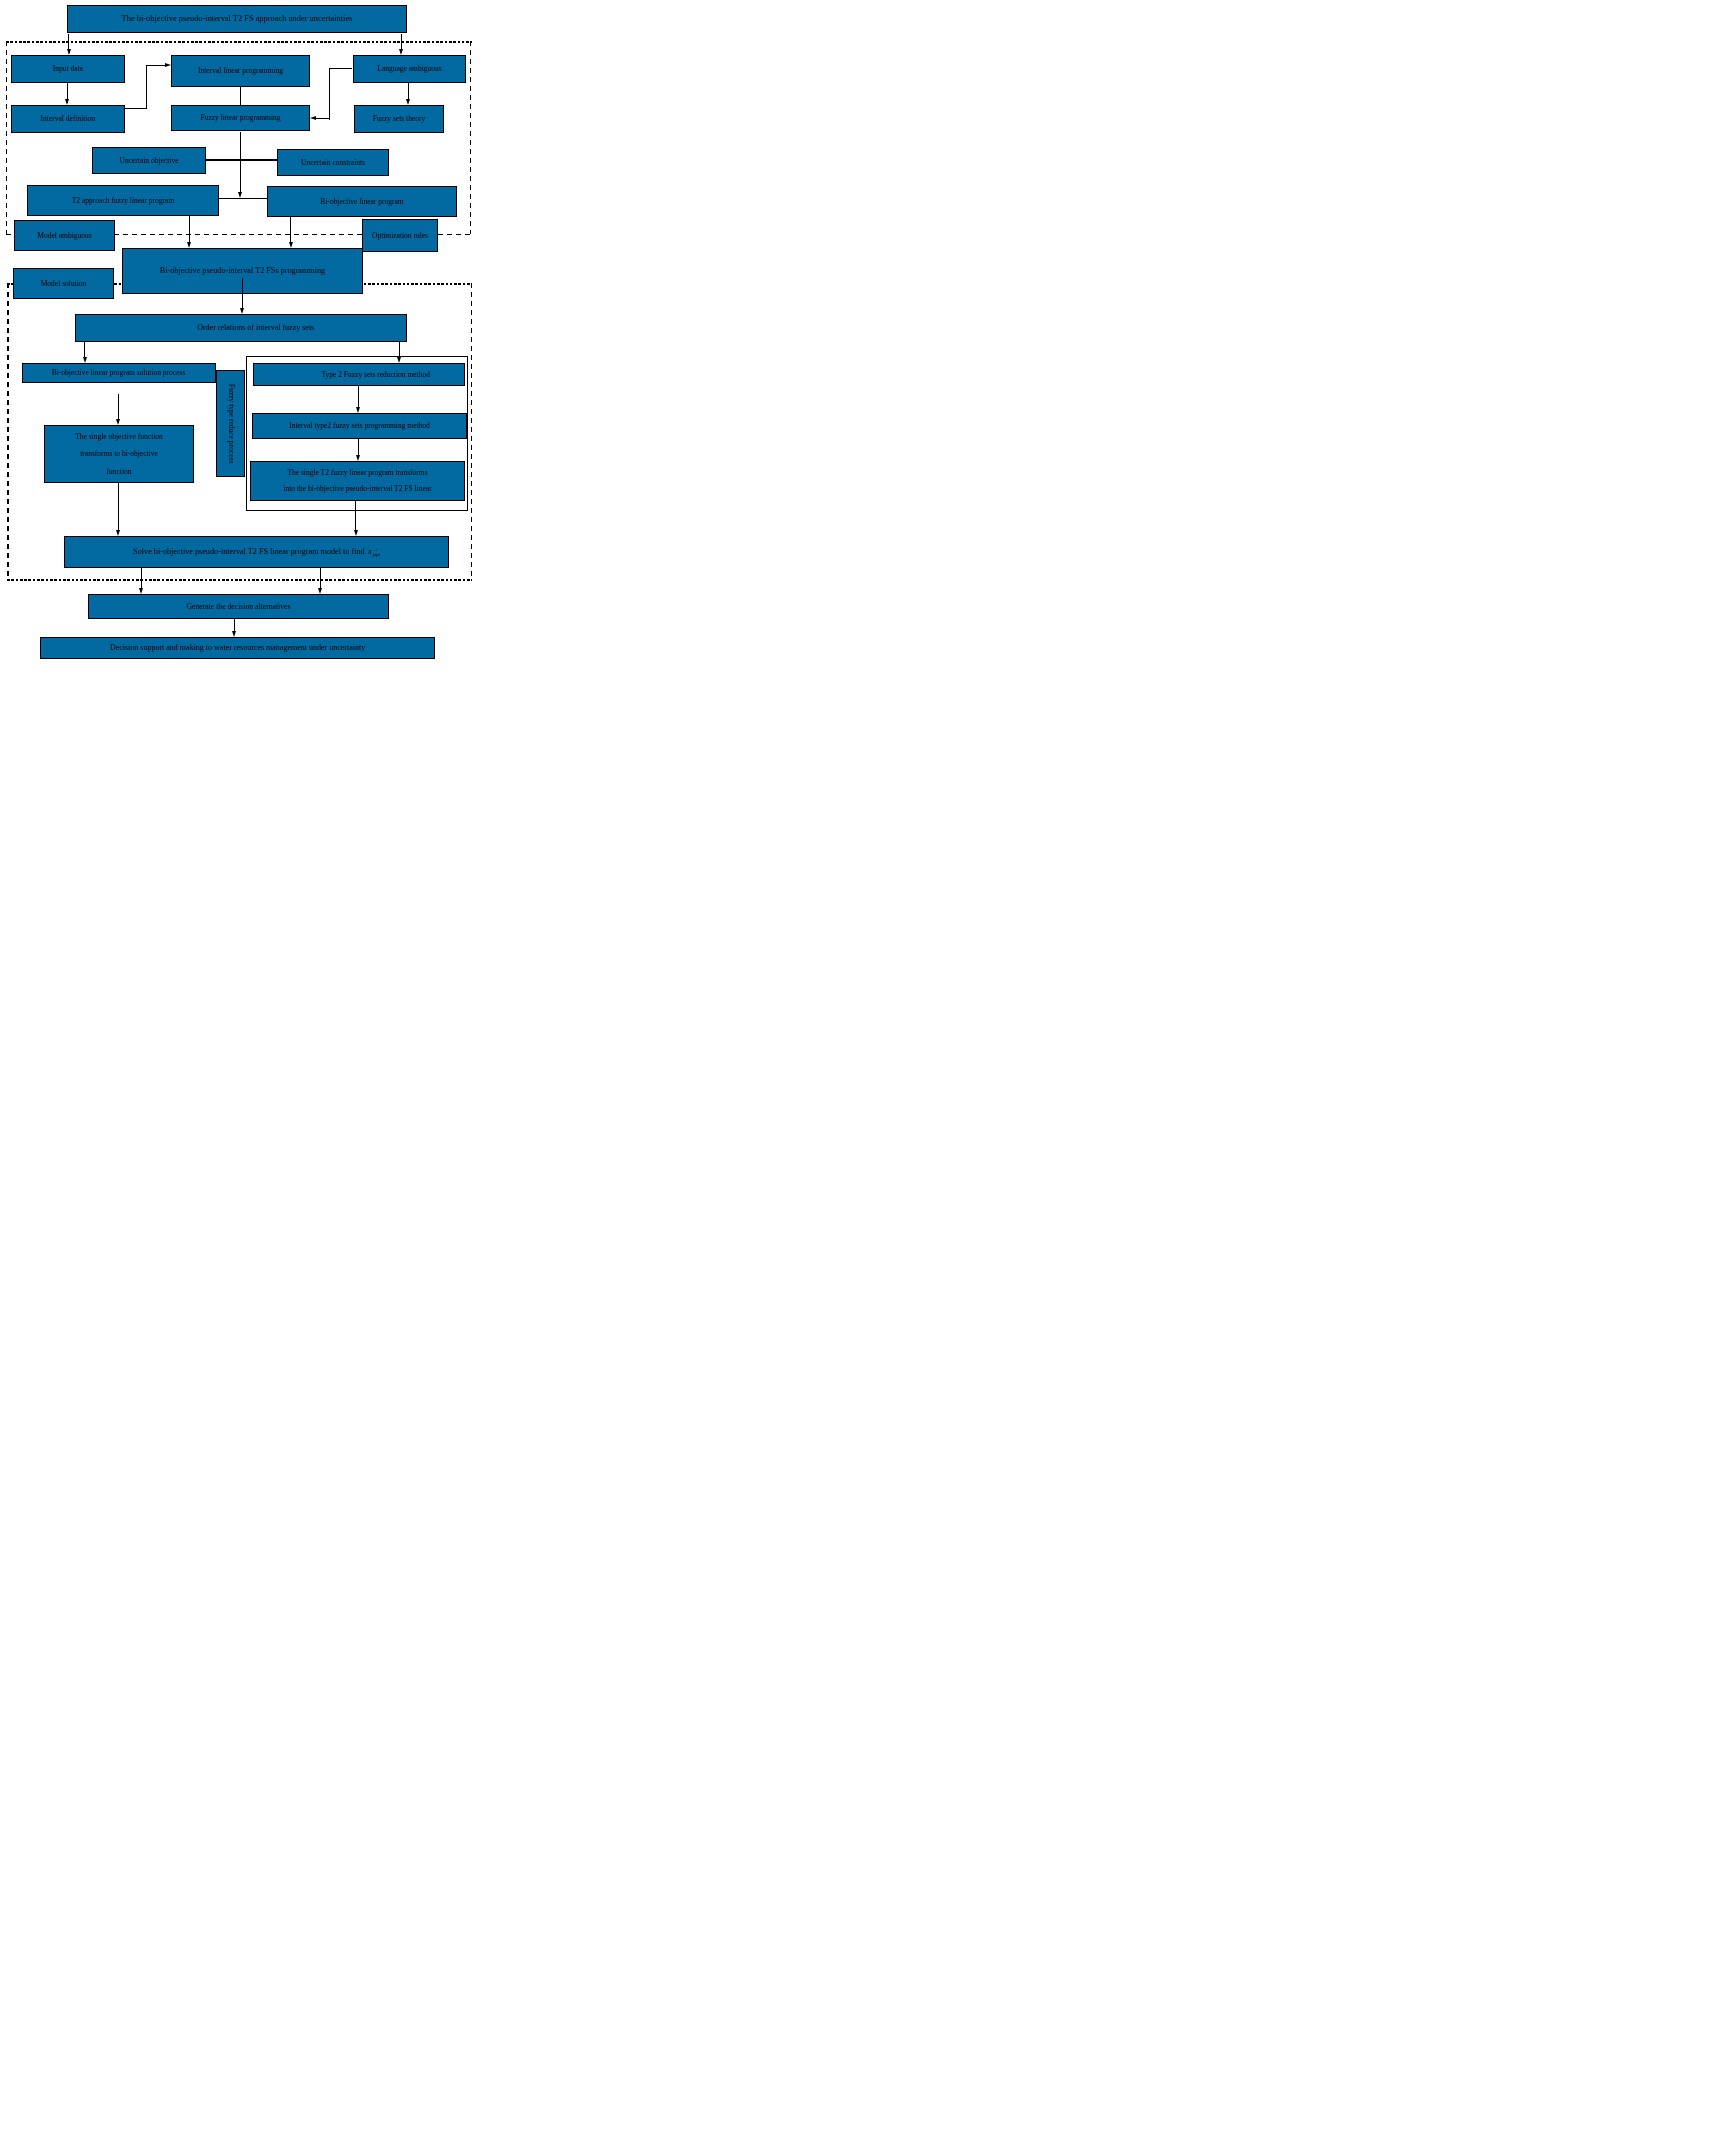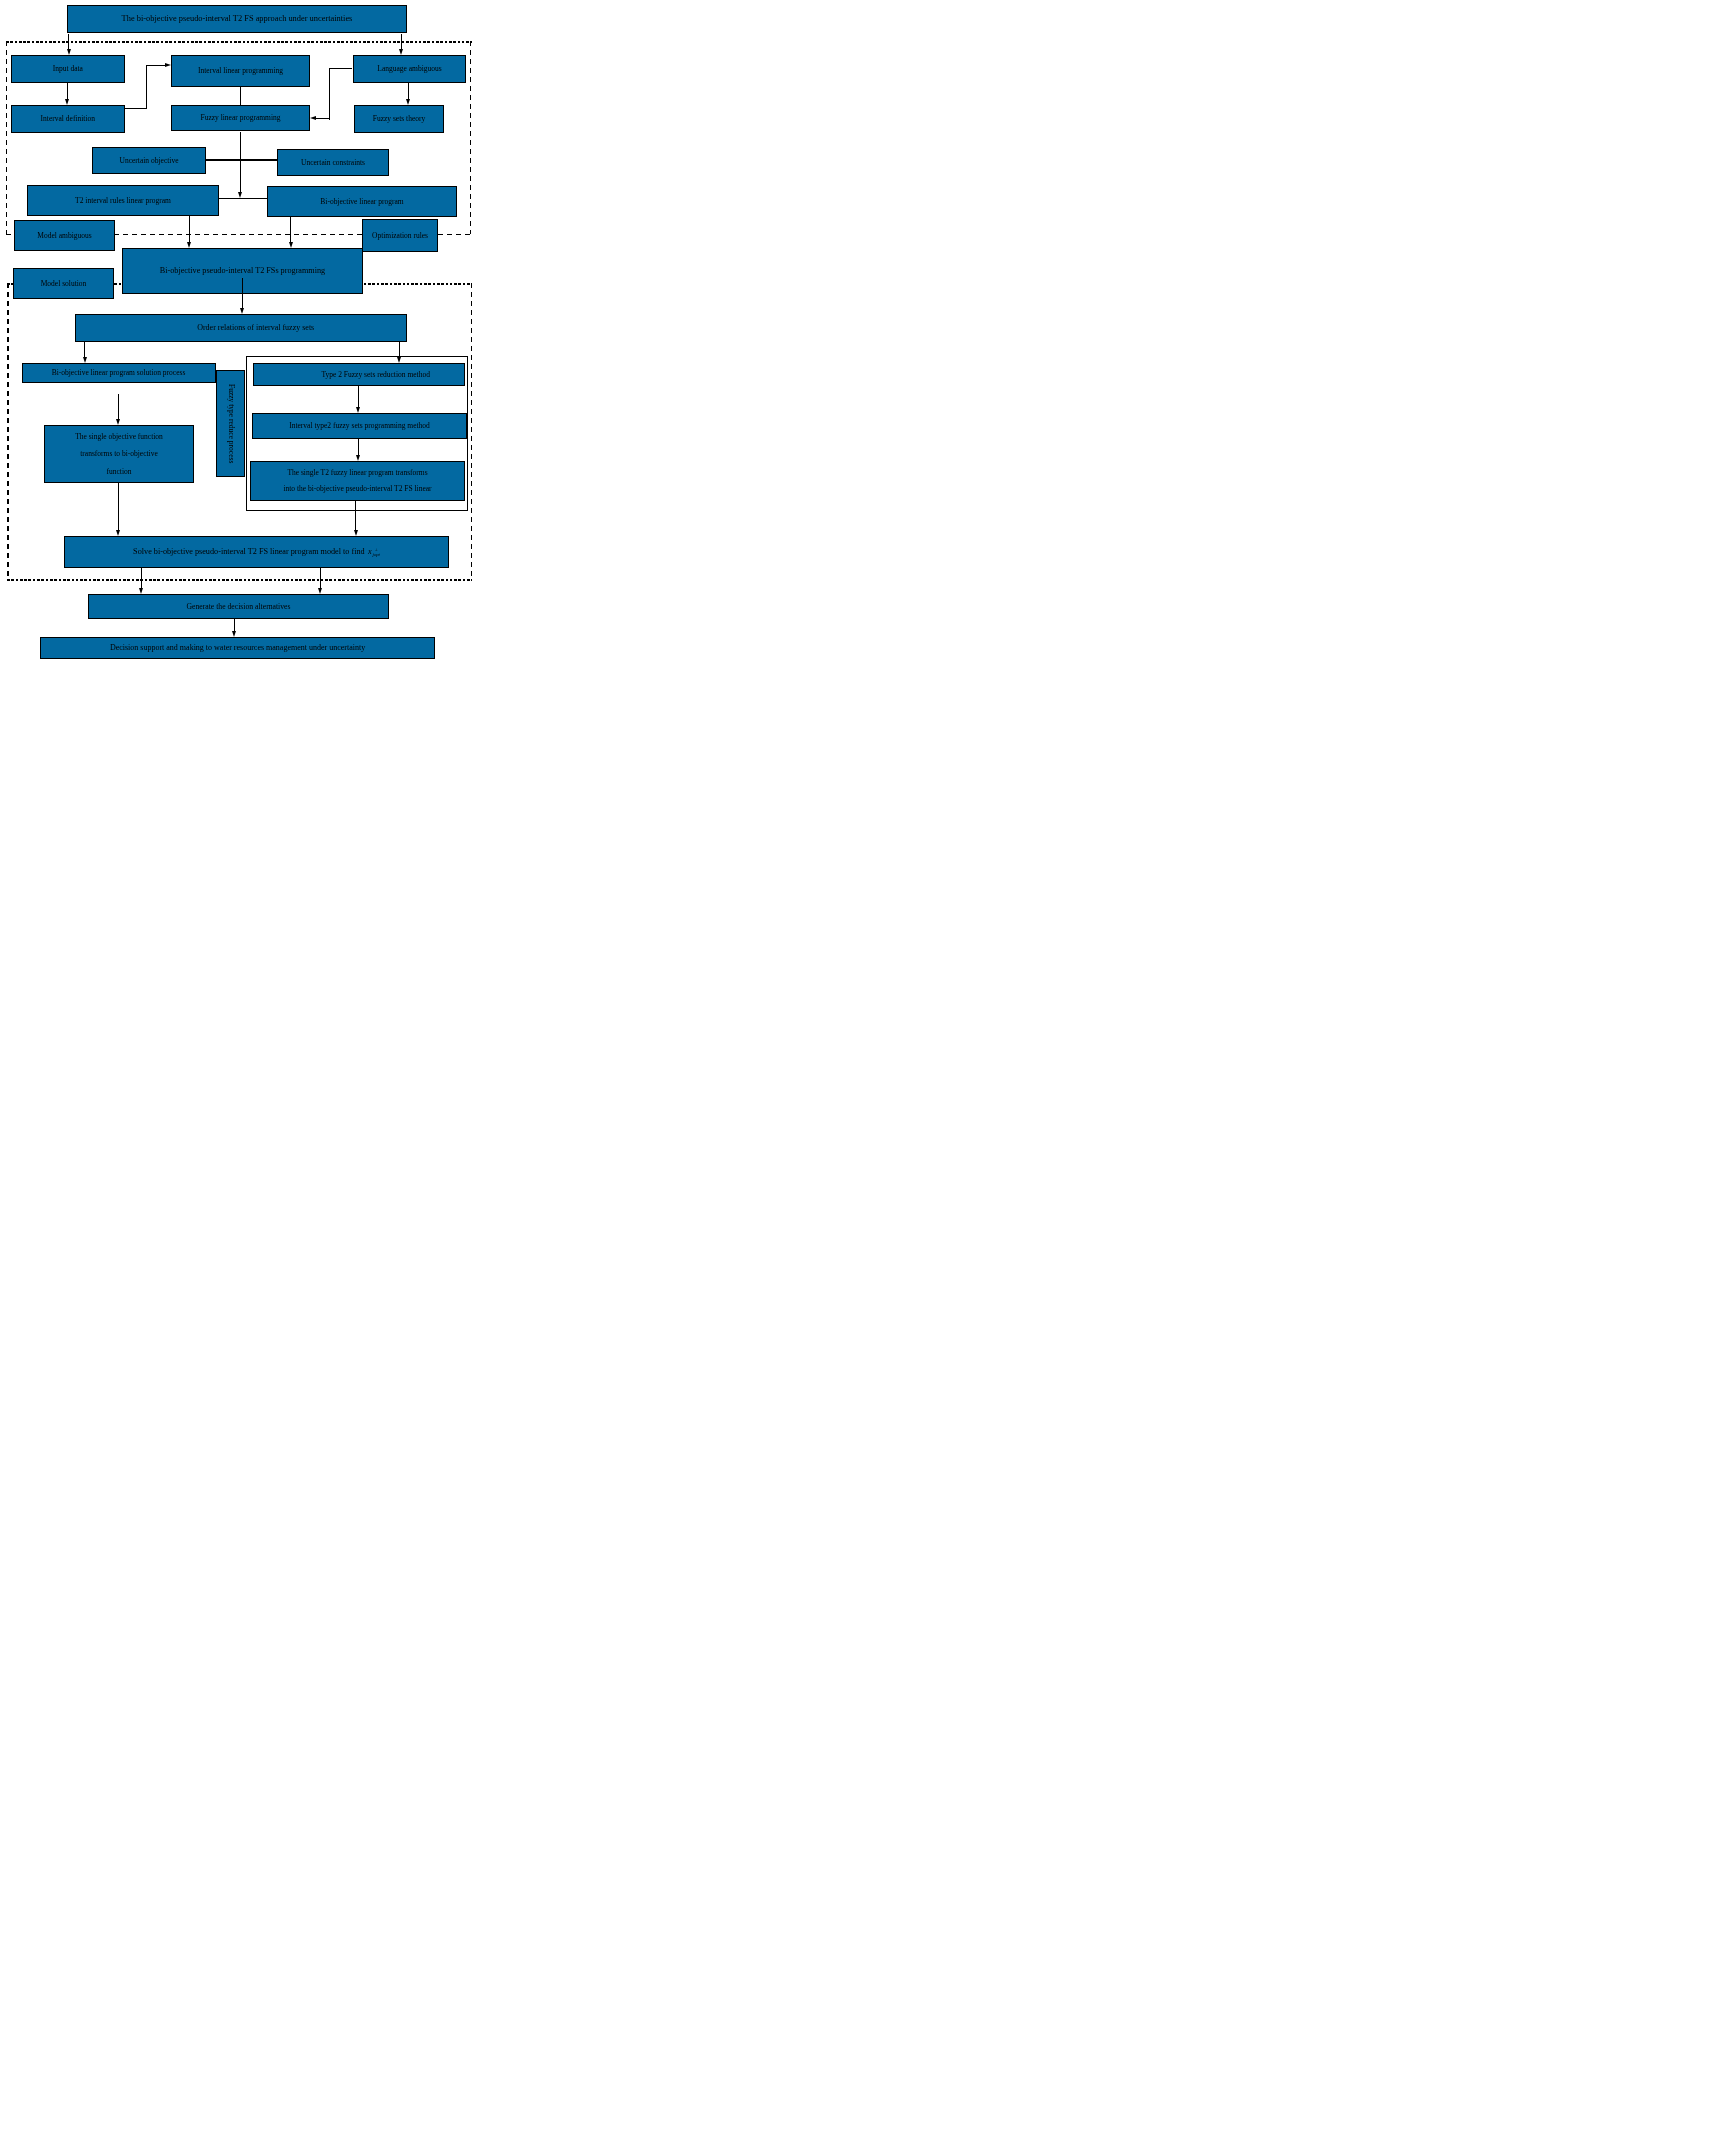--- a/index.html
+++ b/index.html
@@ -49,21 +49,21 @@
 
   <div class="box" style="left:67px;top:5.2px;width:340px;height:28px;font-size:8.4px;border-width:1.7px;">The bi-objective pseudo-interval T2 FS approach under uncertainties</div>
   <div class="box" style="left:10.8px;top:55px;width:114px;height:27.5px;">Input data</div>
   <div class="box" style="left:171px;top:55px;width:139px;height:32px;">Interval linear programming</div>
   <div class="box" style="left:353px;top:55px;width:113px;height:28px;">Language ambiguous</div>
   <div class="box" style="left:10.8px;top:105px;width:114px;height:28px;">Interval definition</div>
   <div class="box" style="left:171px;top:105px;width:139px;height:26px;">Fuzzy linear programming</div>
   <div class="box" style="left:354px;top:105px;width:90px;height:28px;">Fuzzy sets theory</div>
   <div class="box" style="left:92px;top:147px;width:114px;height:27px;">Uncertain objective</div>
   <div class="box" style="left:277px;top:149px;width:112px;height:27px;">Uncertain constraints</div>
-  <div class="box" style="left:27px;top:185px;width:192px;height:31px;">T2 interval rules linear program</div>
+  <div class="box" style="left:27px;top:185px;width:192px;height:31px;">T2 approach fuzzy linear program</div>
   <div class="box" style="left:267px;top:186px;width:190px;height:31px;">Bi-objective linear program</div>
   <div class="box" style="left:14px;top:220px;width:101px;height:31px;">Model ambiguous</div>
   <div class="box" style="left:362px;top:219px;width:76px;height:33px;">Optimization rules</div>
   <div class="box" style="left:122px;top:248px;width:241px;height:46px;font-size:8.2px;">Bi-objective pseudo-interval T2 FSs programming</div>
   <div class="box" style="left:13px;top:268px;width:101px;height:31px;">Model solution</div>
   <div class="box" style="left:75px;top:314px;width:332px;height:28px;font-size:8px;padding-left:32px;">Order relations of interval fuzzy sets</div>
   <div class="box" style="left:21.5px;top:363px;width:194px;height:20px;">Bi-objective linear program solution process</div>
   <div class="box vtext" style="left:216px;top:370px;width:29px;height:107px;">Fuzzy type reduce process</div>
   <div class="box" style="left:253px;top:363px;width:212px;height:23px;padding-left:36px;">Type 2 Fuzzy sets reduction method</div>
   <div class="box" style="left:252px;top:413px;width:215px;height:26px;">Interval type2 fuzzy sets programming method</div>

